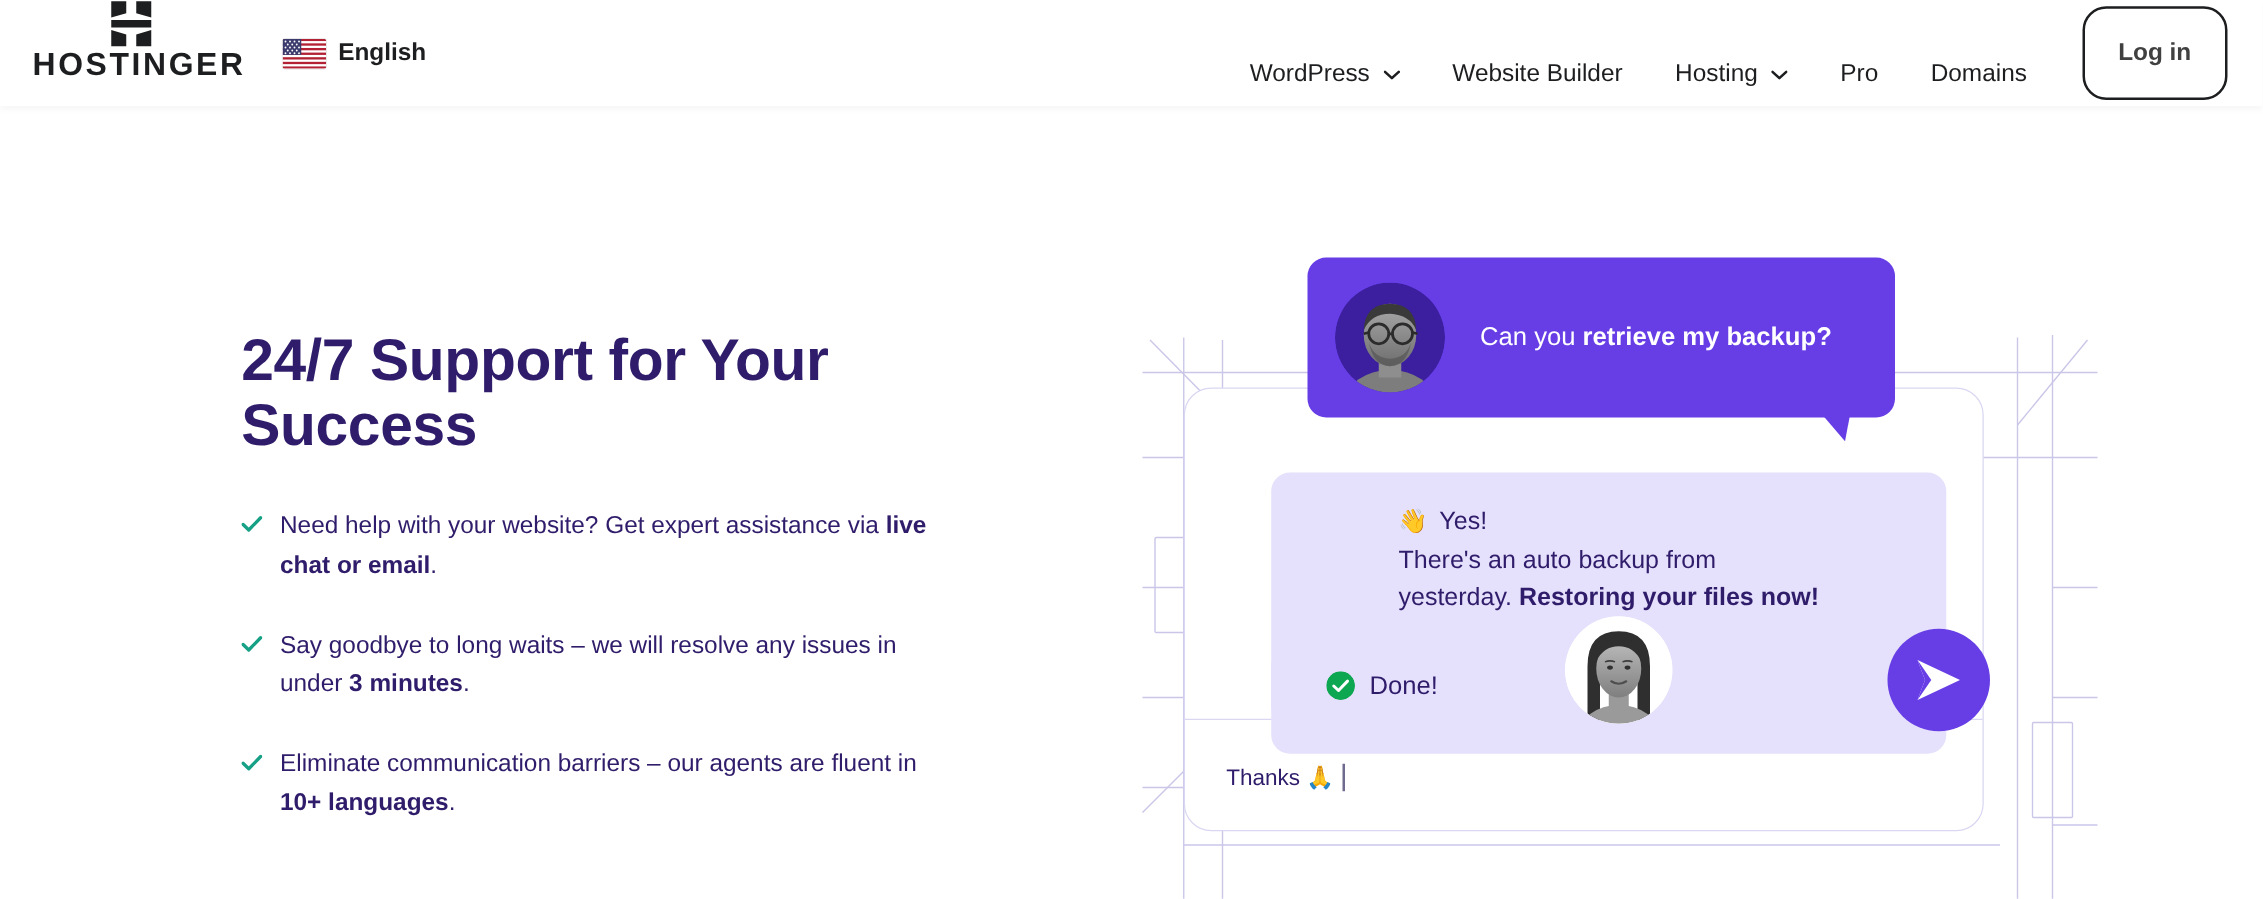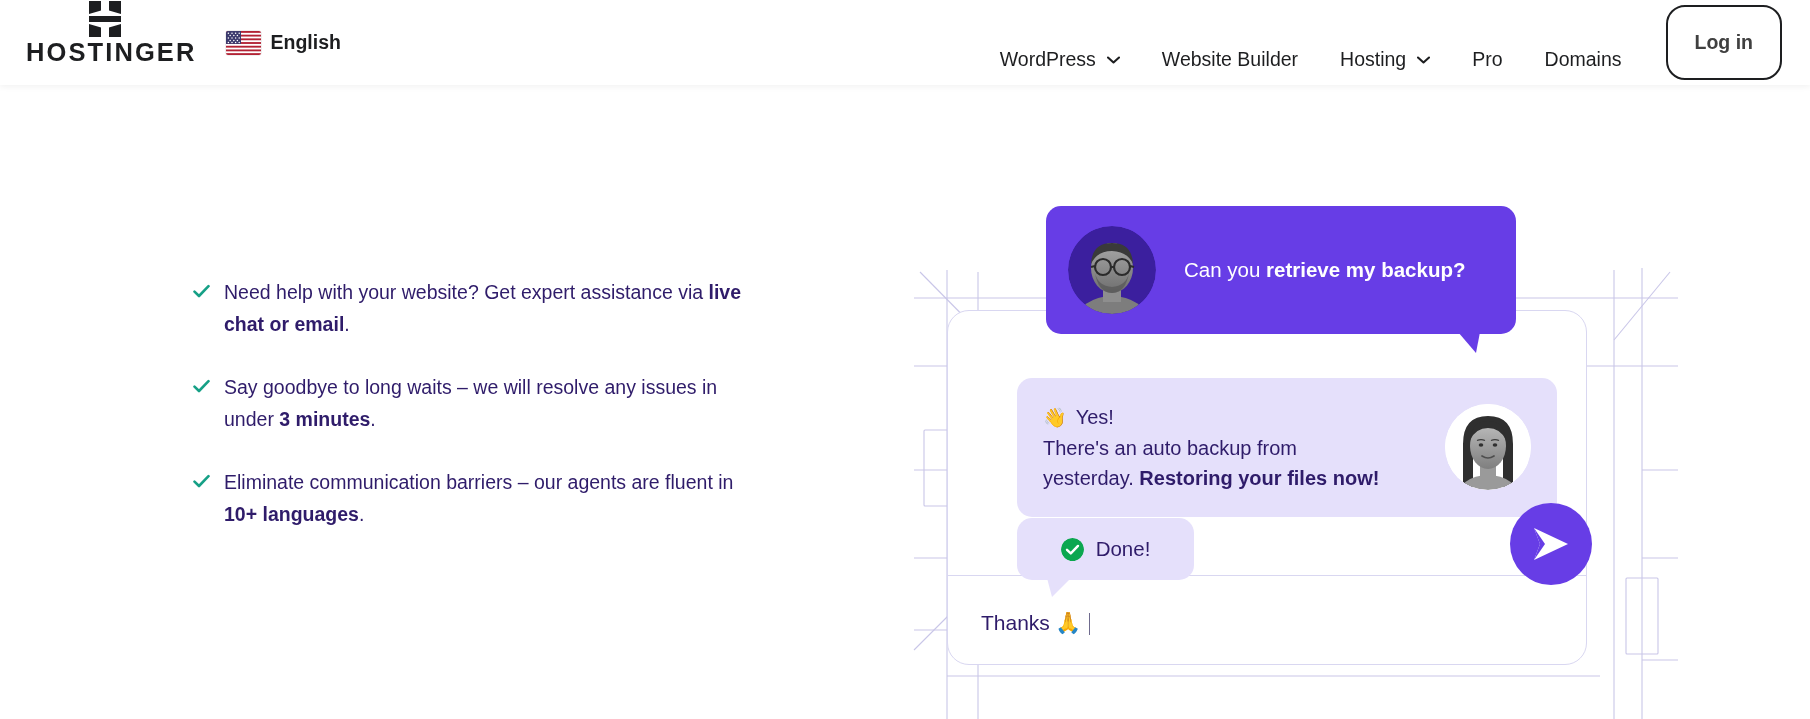--- a/index.html
+++ b/index.html
@@ -197,21 +197,21 @@
     right: 0;
     top: 264px;
     height: 1px;
     background: #d9d7f1;
   }
 
   .composer-text {
     position: absolute;
     left: 33px;
     top: 300px;
-    font-size: 21px;
+    font-size: 18px;
     color: #2f1c6a;
     display: flex;
     align-items: flex-end;
   }
   .caret {
     display: inline-block;
     width: 1.6px;
     height: 22px;
     background: #6f6b8e;
     margin-left: 7px;
@@ -262,20 +262,21 @@
     left: 117px;
     top: 198px;
     width: 540px;
     background: #e5e0fb;
     border-radius: 15px;
     padding: 24px 26px;
     display: flex;
     align-items: center;
     justify-content: space-between;
     z-index: 5;
+    flex-direction: column;
   }
 
   .bubble-out-text {
     color: #2f1c6a;
     font-size: 20px;
     line-height: 1.5;
   }
   .bubble-out-text b { font-weight: 700; text-align: center; }
   .wave { font-size: 19px; margin-right: 9px; }
 
@@ -292,21 +293,21 @@
   
   .bubble-done {
     position: absolute;
     left: 117px;
     top: 338px;
     width: 177px;
     background: #e5e0fb;
     border-radius: 15px;
     padding: 19px 0;
     display: flex;
-    align-items: center;
+    align-items: flex-start;
     justify-content: center;
     z-index: 5;
   }
   .bubble-done .tail {
     position: absolute;
     left: 30px;
     bottom: -17px;
     width: 0; height: 0;
     border-left: 5px solid transparent;
     border-right: 19px solid transparent;
@@ -424,20 +425,21 @@
       <div class="nav-item">
         <span>Domains</span>
       </div>
 
       <button class="login-btn">Log in</button>
     </nav>
   </header>
 
   <section class="copy">
 
+    <h1 class="headline">24/7 Support for Your Success</h1>
 
     <ul class="bullets">
 
       <li class="bullet">
         <svg class="tick" viewBox="0 0 17 17">
           <path d="M1.5 8.6 L6 13 L15.5 3.2" fill="none" stroke="#16a086" stroke-width="2.6" stroke-linecap="round" stroke-linejoin="round"></path>
         </svg>
         <div class="bullet-text"><span>Need help with your website? Get expert assistance via </span><b>live chat or email</b><span>.</span></div>
       </li>
 

